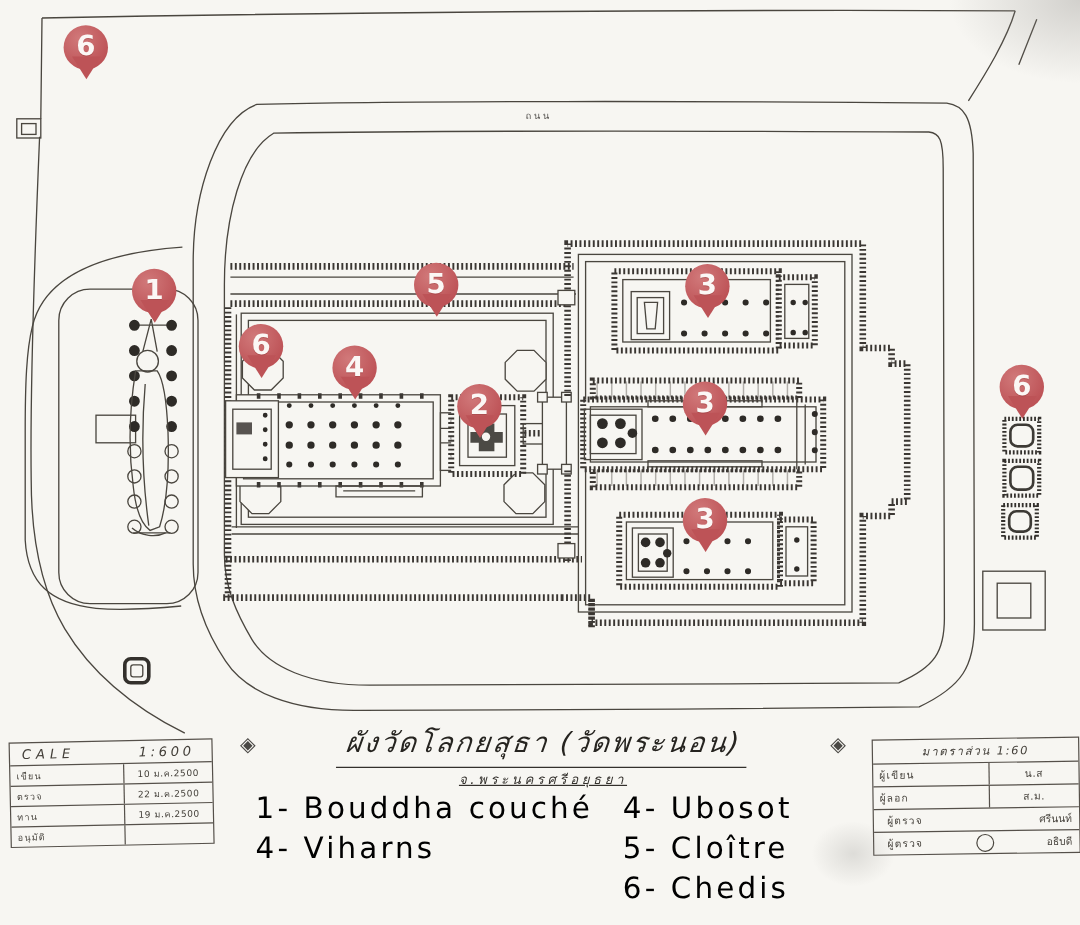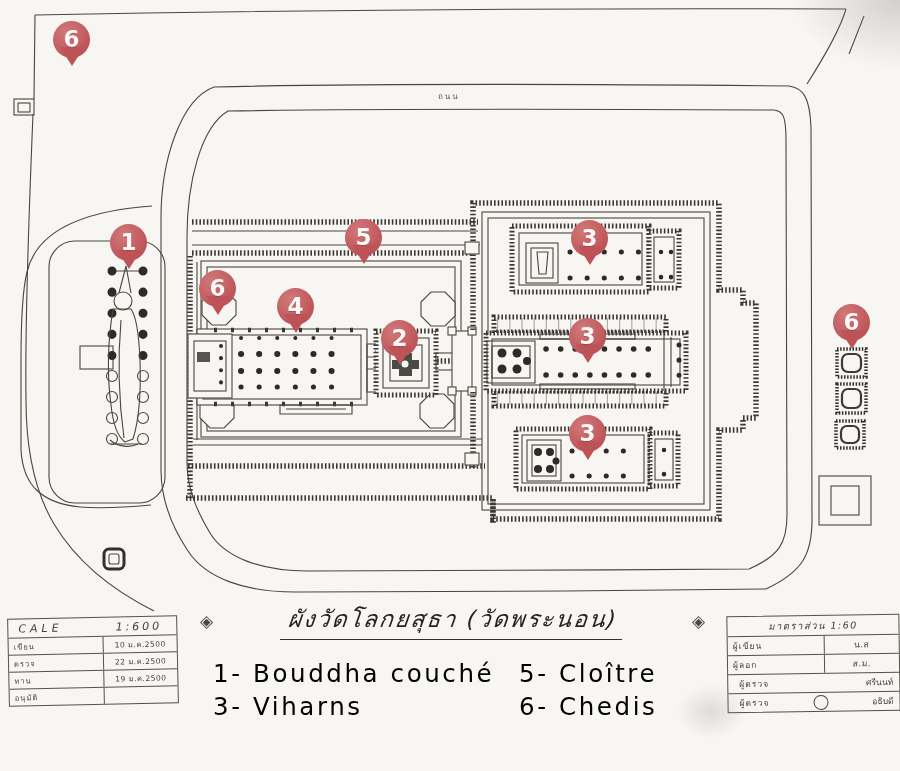--- a/index.html
+++ b/index.html
@@ -280,26 +280,28 @@
       </div>
     </div>
 
   <div class="overlay road-label">ถนน</div>
 
   <div class="overlay title-row">
     <span class="ornament">◈</span>
     <span class="plan-title">ผังวัดโลกยสุธา (วัดพระนอน)</span>
     <span class="ornament">◈</span>
   </div>
+  <div class="overlay plan-subtitle"><u>จ.พระนครศรีอยุธยา</u></div>
 
   <div class="overlay legend-col legend-col1">
     <div class="legend-item">1- Bouddha couché</div>
-    <div class="legend-item">3- Viharns</div>
+    <div class="legend-item">4- Viharns</div>
   </div>
   <div class="overlay legend-col legend-col2">
+    <div class="legend-item">4- Ubosot</div>
     <div class="legend-item">5- Cloître</div>
     <div class="legend-item">6- Chedis</div>
   </div>
 
   <div class="tbl tbl-left overlay">
     <div class="hdr">
       <span class="h1">CALE</span>
       <span class="h2">1:600</span>
     </div>
     <div class="row">

